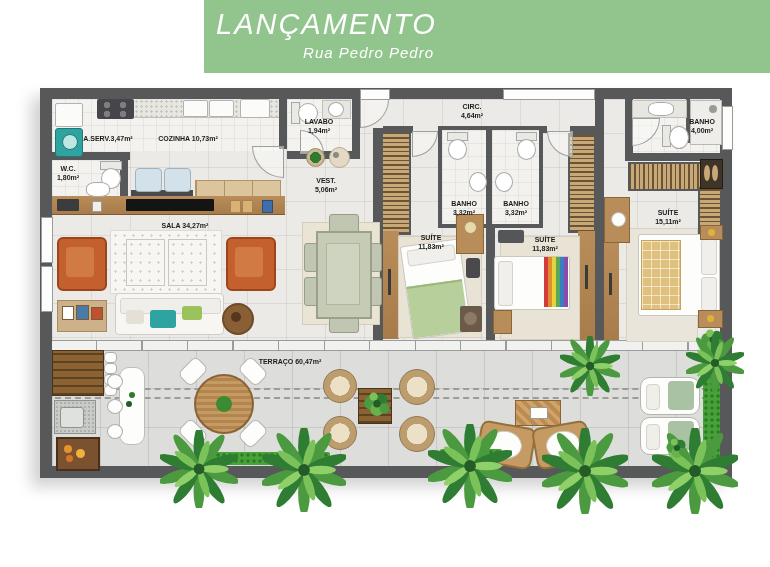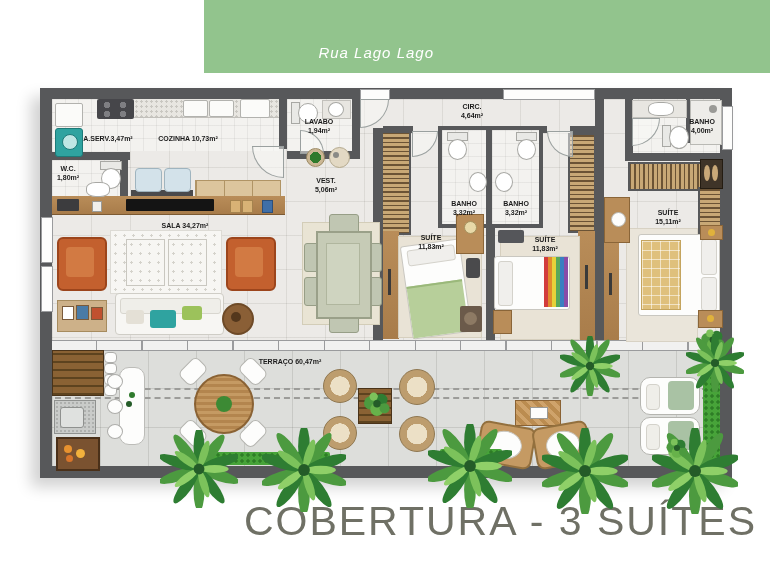--- a/index.html
+++ b/index.html
@@ -94,21 +94,22 @@
         <circle cx="68" cy="58" r="12" fill="#4c9a3f"></circle>
         <circle cx="42" cy="30" r="10" fill="#7cc25b"></circle>
         <circle cx="50" cy="47" r="9" fill="#245c28"></circle>
       </g>
     </defs>
   </svg>
 
 
   <div class="banner">
     <div style="position:absolute;inset:0;background:#92c48d;"></div>
-    <div class="banner-sub">Rua Lago Lago</div>
+    <div class="banner-title">LANÇAMENTO</div>
+    <div class="banner-sub">Rua Pedro Pedro</div>
   </div>
 
   <div class="plan-shadow"></div>
 
   <div class="floor" style="left:52px;top:99px;width:668px;height:241px;"></div>
   <div class="terrace" style="left:52px;top:349px;width:668px;height:117px;"></div>
   <div class="dash" style="left:55px;top:388px;width:663px;"></div>
   <div class="dash" style="left:55px;top:397px;width:663px;"></div>
 
   <div class="bathfloor" style="left:52px;top:99px;width:227px;height:52px;"></div>
@@ -436,15 +437,14 @@
   <div class="label" style="left:682px;top:117px;width:40px;">
     <div>BANHO</div>
     <div>4,00m²</div>
   </div>
   <div class="label" style="left:646px;top:208px;width:44px;">
     <div>SUÍTE</div>
     <div>15,11m²</div>
   </div>
   <div class="label" style="left:245px;top:357px;width:90px;">TERRAÇO 60,47m²</div>
 
-  <div class="footer-title">COBERTURA - 3 SUÍTES</div>
 
 </div>
 
 </body></html>

